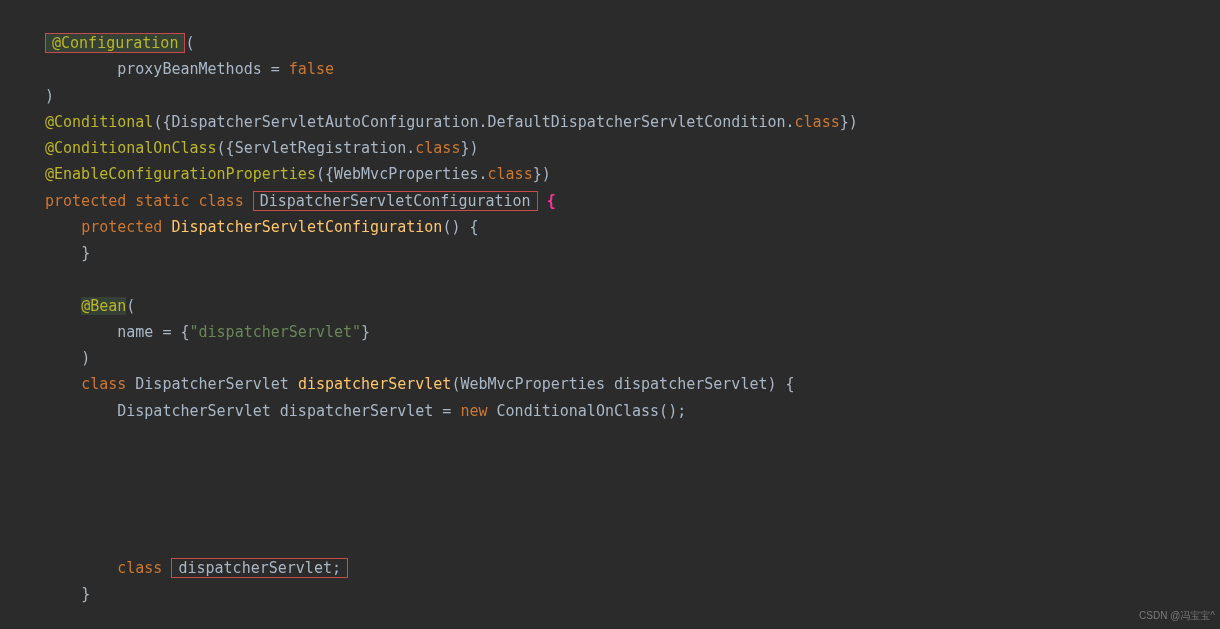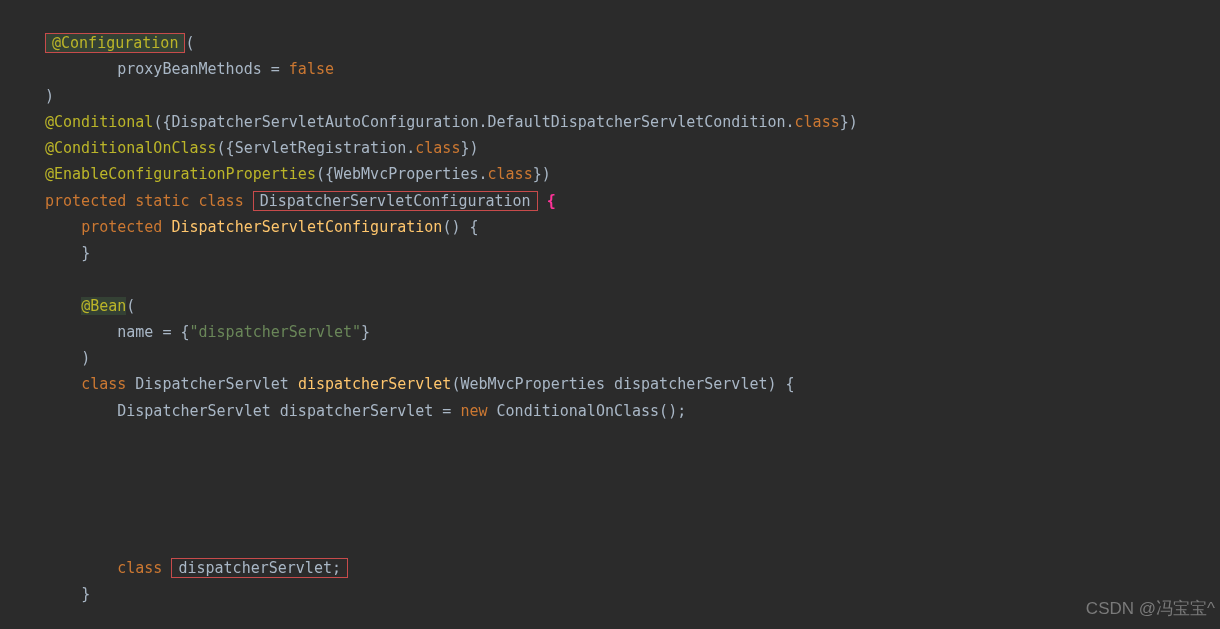--- a/index.html
+++ b/index.html
@@ -35,21 +35,21 @@
     }
     .pink-brace {
       color: #ff3399;
       font-weight: bold;
     }
     .watermark {
       position: absolute;
       bottom: 5px;
       right: 5px;
       color: #7a7a7a;
-      font-size: 17px;
+      font-size: 10px;
       font-family: sans-serif;
     }
   </style>
 </head>
 <body>
 
 <div class="code-line"><span class="highlight-box highlight-bg annotation">@Configuration</span><span>(</span></div>
 
 <div class="code-line"><span>        </span><span>proxyBeanMethods = </span><span class="keyword">false</span></div>
 

